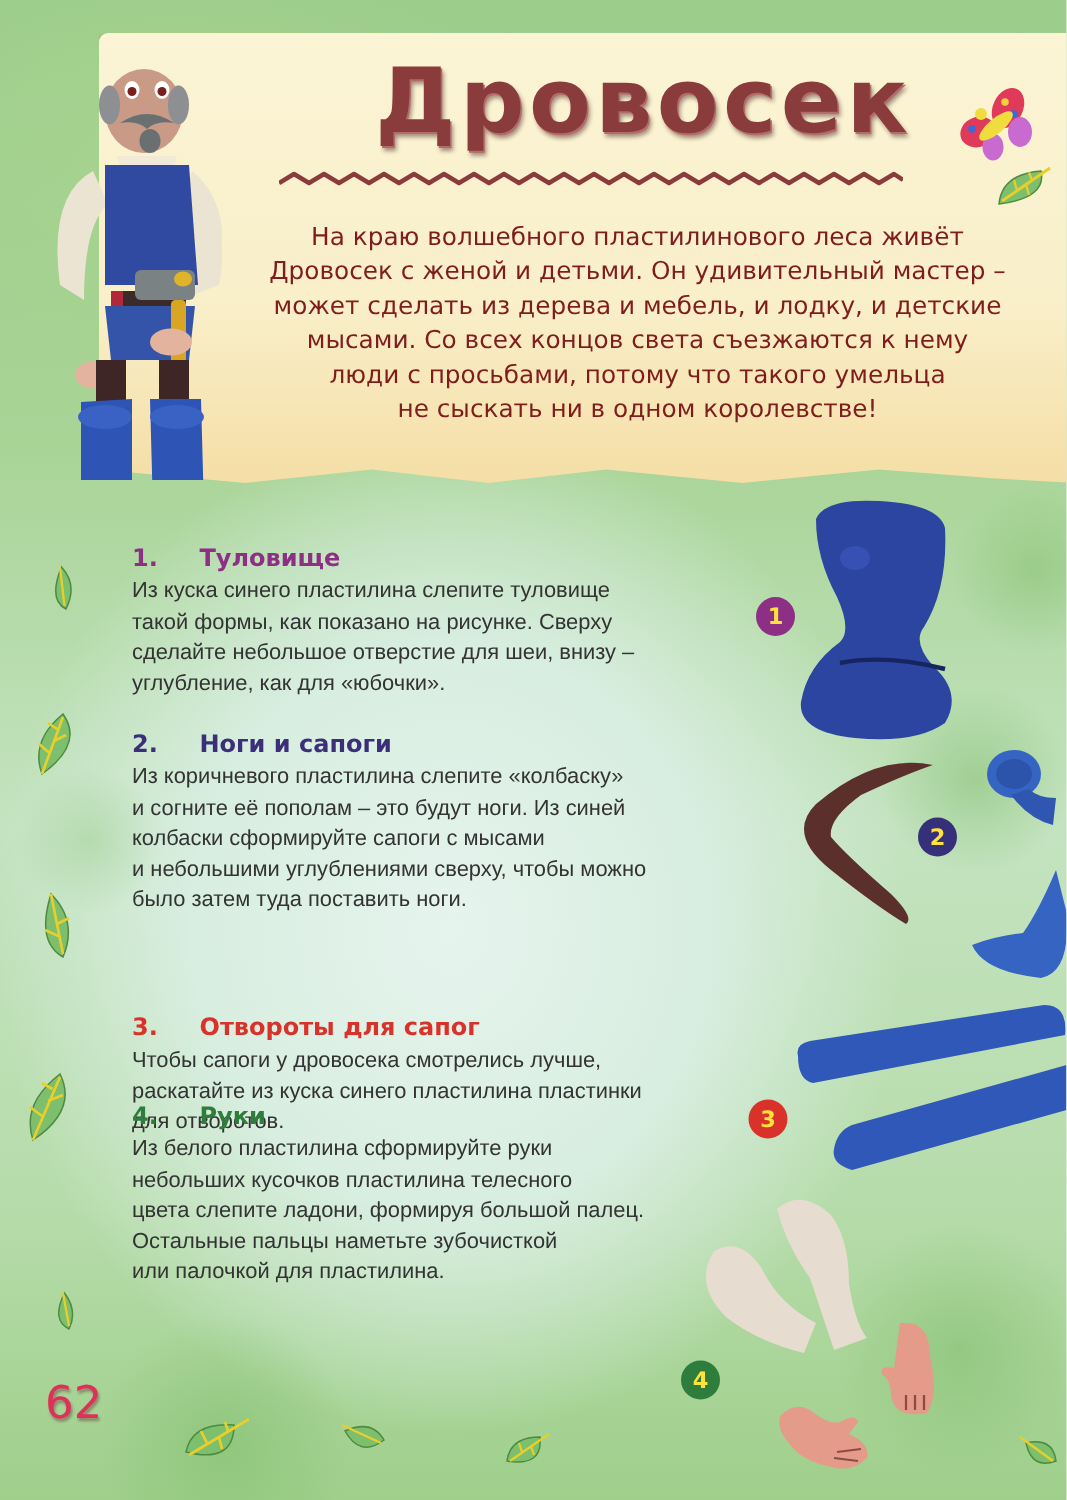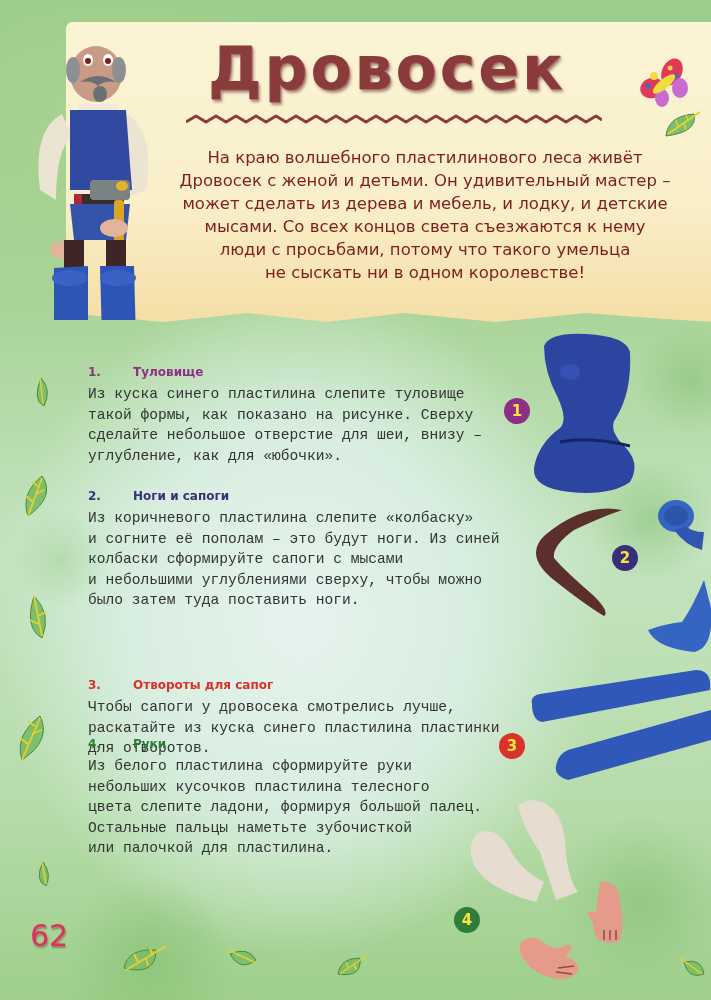--- a/index.html
+++ b/index.html
@@ -28,45 +28,46 @@
     border-radius: 6px 0 0 0;
     box-shadow: -2px 2px 3px rgba(80,60,30,.35);
     clip-path: polygon(0 0, 100% 0, 100% 100%, 92% 99%, 80% 97%, 66% 100%, 52% 97%, 40% 100%, 28% 97%, 15% 100%, 0 97%);
   }
   .title {
     position: absolute; left: 208px; top: 28px; width: 400px; height: 80px;
     font-family: "DejaVu Sans", sans-serif; font-weight: bold;
     font-size: 60px; letter-spacing: 3px; color: #8a3c3c;
     text-shadow: 1px 1px 0 #b36b6b, 2px 3px 3px rgba(60,20,20,.45);
     line-height: 80px;
+    text-align: right;
   }
   .zigzag { position: absolute; left: 186px; top: 112px; width: 416px; height: 14px; }
   .intro {
     position: absolute; left: 160px; top: 146px; width: 530px;
     text-align: center; font-family: "DejaVu Sans", sans-serif;
     font-size: 16.5px; line-height: 23px; color: #7f1d1d;
   }
   .intro span { display: block; white-space: nowrap; }
 
   
   .figure { position: absolute; left: 18px; top: 40px; width: 130px; height: 280px; }
 
   
   .butterfly { position: absolute; left: 636px; top: 58px; width: 56px; height: 50px; }
   .leaf { position: absolute; }
 
   
   .step { position: absolute; left: 88px; width: 400px; }
   .step-head {
     font-family: "DejaVu Sans", sans-serif; font-weight: bold;
-    font-size: 12px; line-height: 24px; white-space: nowrap;
+    font-size: 16px; line-height: 24px; white-space: nowrap;
   }
   .step-head .num { display: inline-block; width: 45px; }
   .step-body {
-    font-family: Liberation Mono, monospace; font-size: 14.6px;
+    font-family: Liberation Sans, sans-serif; font-size: 14.6px;
     line-height: 20.5px; color: #333;
   }
   .step-body span { display: block; white-space: nowrap; }
 
   .badge {
     position: absolute; width: 26px; height: 26px; border-radius: 50%;
     color: #ffe23a; font-weight: bold; font-size: 15px;
     font-family: "DejaVu Sans", sans-serif;
     display: flex; align-items: center; justify-content: center;
   }

